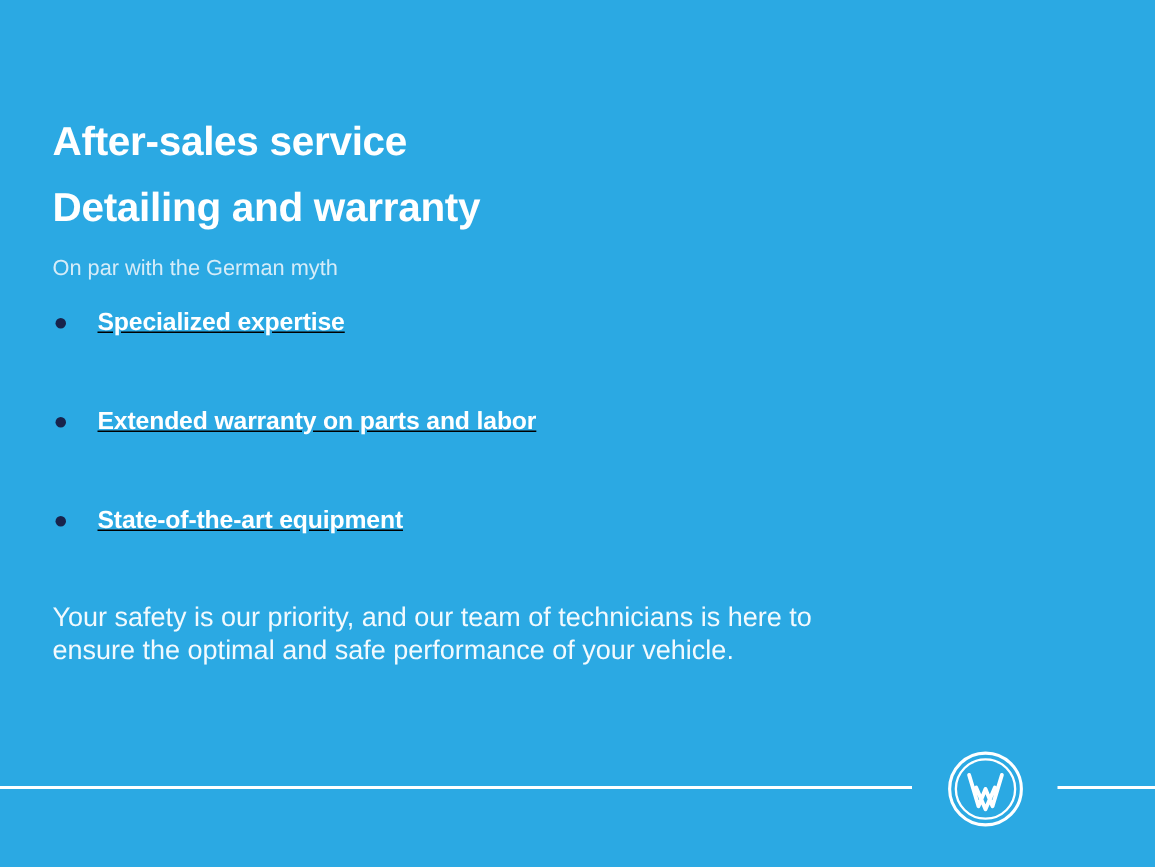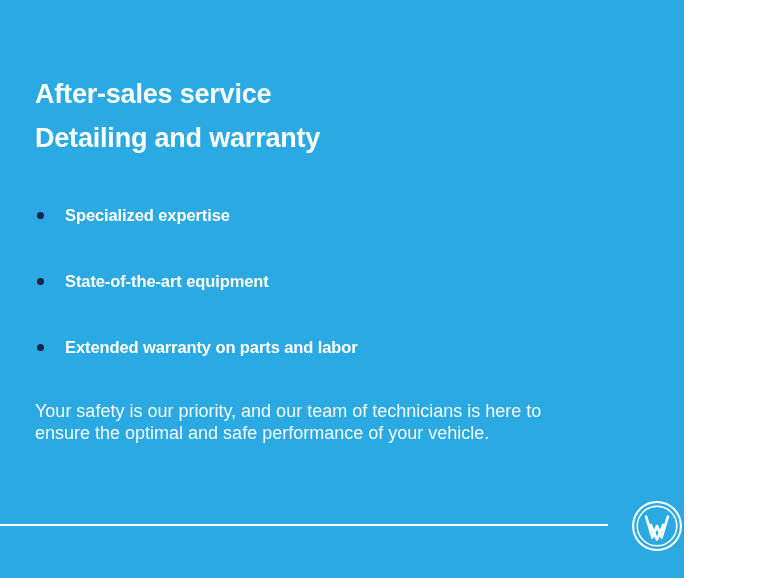--- a/index.html
+++ b/index.html
@@ -8,21 +8,21 @@
   }
   body {
     width: 770px;
     height: 578px;
     overflow: hidden;
     font-family: "Liberation Sans", sans-serif;
   }
 
   #slide {
     position: relative;
-    width: 684px;
+    width: 770px;
     height: 578px;
     background: #2BA9E3;
     box-sizing: border-box;
     overflow: hidden;
   }
 
   
   .heading-block {
     position: absolute;
     left: 35px;
@@ -55,20 +55,21 @@
     list-style: none;
     margin: 0;
     padding: 0;
   }
   .bullet-item {
     position: relative;
     padding-left: 30px;
     height: 66px;
     display: flex;
     align-items: flex-start;
+    text-decoration: underline;
   }
   .bullet-dot {
     position: absolute;
     left: 2px;
     top: 9px;
     width: 7px;
     height: 7px;
     border-radius: 50%;
     background: #18234C;
   }
@@ -120,34 +121,35 @@
   .vw-logo svg { display: block; width: 52px; height: 52px; }
 </style>
 </head>
 <body>
 
 <div id="slide">
 
   <div class="heading-block">
     <div class="title-line">After-sales service</div>
     <div class="title-line">Detailing and warranty</div>
+    <div class="subtitle">On par with the German myth</div>
   </div>
 
   <ul class="bullet-list">
     <li class="bullet-item">
       <span class="bullet-dot"></span>
       <span class="bullet-label">Specialized expertise</span>
     </li>
     <li class="bullet-item">
       <span class="bullet-dot"></span>
-      <span class="bullet-label">State-of-the-art equipment</span>
+      <span class="bullet-label">Extended warranty on parts and labor</span>
     </li>
     <li class="bullet-item">
       <span class="bullet-dot"></span>
-      <span class="bullet-label">Extended warranty on parts and labor</span>
+      <span class="bullet-label">State-of-the-art equipment</span>
     </li>
   </ul>
 
   <div class="paragraph">Your safety is our priority, and our team of technicians is here to ensure the optimal and safe performance of your vehicle.</div>
 
   <div class="footer">
     <div class="rule rule-left"></div>
     <div class="rule rule-right"></div>
 
     <div class="vw-logo">

